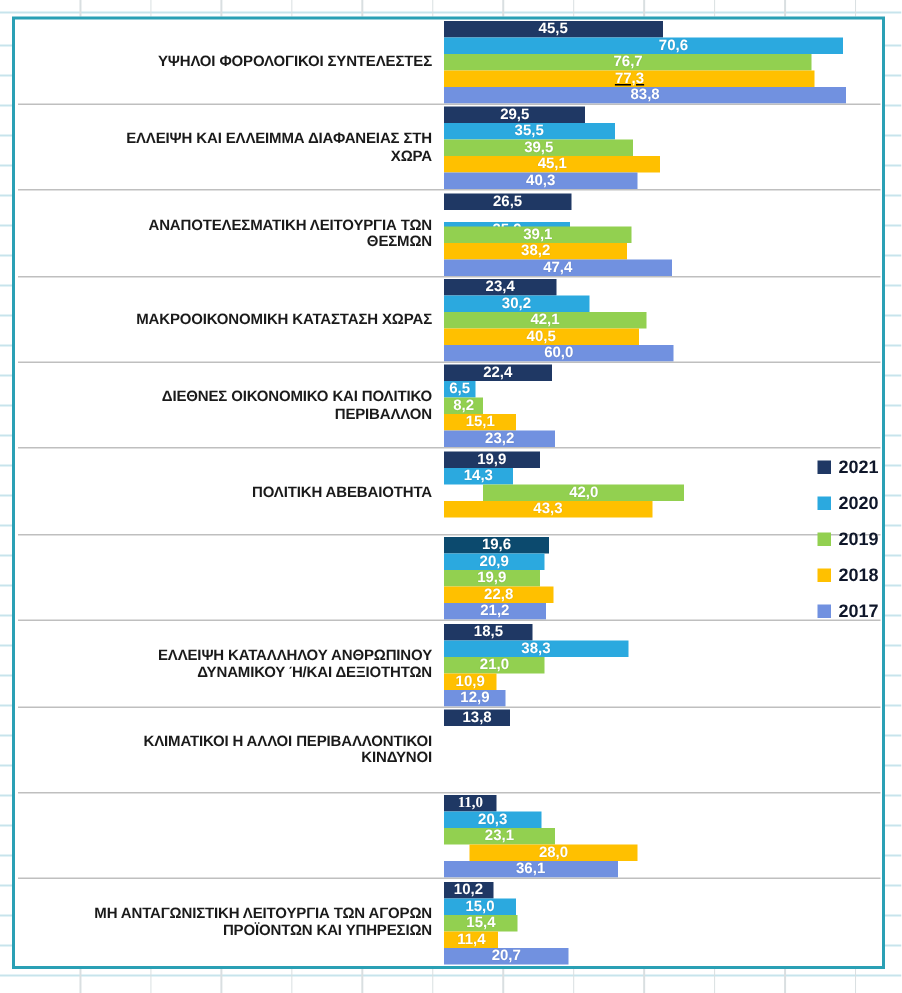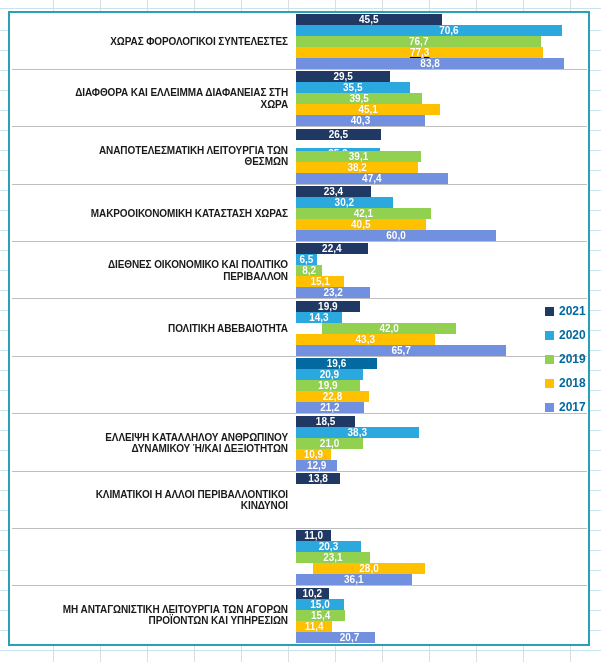--- a/index.html
+++ b/index.html
@@ -36,50 +36,50 @@
     text-shadow:0 0 1px rgba(0,0,0,0.15);
   }
   .separator{
     position:absolute;left:2px;width:575px;height:1px;background:#bfbfbf;bottom:0;
   }
   .legend{
     position:absolute;left:535px;top:286px;width:60px;
   }
   .legend-entry{height:24px;display:flex;align-items:center;}
   .legend-swatch{width:9px;height:9px;margin-right:5px;flex:0 0 auto;}
-  .legend-label{font-weight:bold;font-size:12px;color:#0369a1;}
+  .legend-label{font-weight:bold;font-size:12px;color:#0f172a;}
 </style>
 </head>
 <body>
 
 <div class="excel-grid"></div>
 
 <div class="chart-frame">
   <div class="plot-area">
       <div class="cat-group" style="top: 0px;">
-        <div class="cat-label">ΧΩΡΑΣ ΦΟΡΟΛΟΓΙΚΟΙ ΣΥΝΤΕΛΕΣΤΕΣ</div>
+        <div class="cat-label">ΥΨΗΛΟΙ ΦΟΡΟΛΟΓΙΚΟΙ ΣΥΝΤΕΛΕΣΤΕΣ</div>
         <div class="bar" style="top: 1px; width: 145.6px; background: rgb(31, 56, 100);">
           <span class="bar-value">45,5</span>
         </div>
         <div class="bar" style="top: 12px; width: 225.92px; background: rgb(43, 169, 223); padding-left: 40px;">
           <span class="bar-value">70,6</span>
         </div>
         <div class="bar" style="top: 23px; width: 245.44px; background: rgb(146, 208, 80);">
           <span class="bar-value">76,7</span>
         </div>
         <div class="bar" style="top: 34px; width: 247.36px; background: rgb(255, 192, 0); text-decoration: underline;">
           <span class="bar-value">77,3</span>
         </div>
         <div class="bar" style="top: 45px; width: 268.16px; background: rgb(113, 145, 224);">
           <span class="bar-value">83,8</span>
         </div>
         <div class="separator" style="background: rgb(191, 191, 191);"></div>
       </div>
       <div class="cat-group" style="top: 57.36px;">
-        <div class="cat-label">ΔΙΑΦΘΟΡΑ ΚΑΙ ΕΛΛΕΙΜΜΑ ΔΙΑΦΑΝΕΙΑΣ ΣΤΗ ΧΩΡΑ</div>
+        <div class="cat-label">ΕΛΛΕΙΨΗ ΚΑΙ ΕΛΛΕΙΜΜΑ ΔΙΑΦΑΝΕΙΑΣ ΣΤΗ ΧΩΡΑ</div>
         <div class="bar" style="top: 1px; width: 94.4px; background: rgb(31, 56, 100);">
           <span class="bar-value">29,5</span>
         </div>
         <div class="bar" style="top: 12px; width: 113.6px; background: rgb(43, 169, 223);">
           <span class="bar-value">35,5</span>
         </div>
         <div class="bar" style="top: 23px; width: 126.4px; background: rgb(146, 208, 80);">
           <span class="bar-value">39,5</span>
         </div>
         <div class="bar" style="top: 34px; width: 144.32px; background: rgb(255, 192, 0);">
@@ -116,21 +116,21 @@
         </div>
         <div class="bar" style="top: 12px; width: 96.64px; background: rgb(43, 169, 223);">
           <span class="bar-value">30,2</span>
         </div>
         <div class="bar" style="top: 23px; width: 134.72px; background: rgb(146, 208, 80);">
           <span class="bar-value">42,1</span>
         </div>
         <div class="bar" style="top: 34px; width: 129.6px; background: rgb(255, 192, 0);">
           <span class="bar-value">40,5</span>
         </div>
-        <div class="bar" style="top: 45px; width: 200px; background: rgb(113, 145, 224);">
+        <div class="bar" style="top: 45px; width: 153px; background: rgb(113, 145, 224);">
           <span class="bar-value">60,0</span>
         </div>
         <div class="separator" style="background: rgb(191, 191, 191);"></div>
       </div>
       <div class="cat-group" style="top: 229.44px;">
         <div class="cat-label">ΔΙΕΘΝΕΣ ΟΙΚΟΝΟΜΙΚΟ ΚΑΙ ΠΟΛΙΤΙΚΟ ΠΕΡΙΒΑΛΛΟΝ</div>
         <div class="bar" style="top: 1px; width: 71.68px; background: rgb(31, 56, 100);">
           <span class="bar-value">22,4</span>
         </div>
         <div class="bar" style="top: 12px; width: 20.8px; background: rgb(43, 169, 223);">
@@ -154,27 +154,24 @@
         </div>
         <div class="bar" style="top: 12px; width: 45.76px; background: rgb(43, 169, 223);">
           <span class="bar-value">14,3</span>
         </div>
         <div class="bar" style="top: 23px; width: 134.4px; background: rgb(146, 208, 80); margin-left: 26px;">
           <span class="bar-value">42,0</span>
         </div>
         <div class="bar" style="top: 34px; width: 138.56px; background: rgb(255, 192, 0);">
           <span class="bar-value">43,3</span>
         </div>
-        <div class="bar" style="top: 45px; width: 210.24px; background: rgb(113, 145, 224);">
-          <span class="bar-value">65,7</span>
-        </div>
         <div class="separator" style="background: rgb(191, 191, 191);"></div>
       </div>
       <div class="cat-group" style="top: 344.16px;">
-        <div class="bar" style="top: 1px; width: 81px; background: #0369a1;">
+        <div class="bar" style="top: 1px; width: 70px; background: #0c4a6e;">
           <span class="bar-value">19,6</span>
         </div>
         <div class="bar" style="top: 12px; width: 66.88px; background: rgb(43, 169, 223);">
           <span class="bar-value">20,9</span>
         </div>
         <div class="bar" style="top: 23px; width: 63.68px; background: rgb(146, 208, 80);">
           <span class="bar-value">19,9</span>
         </div>
         <div class="bar" style="top: 34px; width: 72.96px; background: rgb(255, 192, 0);">
           <span class="bar-value">22,8</span>
@@ -204,21 +201,21 @@
         <div class="separator" style="background: rgb(191, 191, 191);"></div>
       </div>
       <div class="cat-group" style="top: 458.88px;">
         <div class="cat-label">ΚΛΙΜΑΤΙΚΟΙ Η ΑΛΛΟΙ ΠΕΡΙΒΑΛΛΟΝΤΙΚΟΙ ΚΙΝΔΥΝΟΙ</div>
         <div class="bar" style="top: 1px; width: 44.16px; background: rgb(31, 56, 100);">
           <span class="bar-value">13,8</span>
         </div>
         <div class="separator" style="background: rgb(191, 191, 191);"></div>
       </div>
       <div class="cat-group" style="top: 516.24px;">
-        <div class="bar" style="top: 1px; width: 35.2px; background: rgb(31, 56, 100);">
+        <div class="bar" style="top: 1px; width: 35.2px; background: rgb(31, 56, 100); font-family: Liberation Serif, serif;">
           <span class="bar-value">11,0</span>
         </div>
         <div class="bar" style="top: 12px; width: 64.96px; background: rgb(43, 169, 223);">
           <span class="bar-value">20,3</span>
         </div>
         <div class="bar" style="top: 23px; width: 73.92px; background: rgb(146, 208, 80);">
           <span class="bar-value">23,1</span>
         </div>
         <div class="bar" style="top: 34px; width: 112px; background: rgb(255, 192, 0); margin-left: 17px;">
           <span class="bar-value">28,0</span>
@@ -235,21 +232,21 @@
         </div>
         <div class="bar" style="top: 12px; width: 48px; background: rgb(43, 169, 223);">
           <span class="bar-value">15,0</span>
         </div>
         <div class="bar" style="top: 23px; width: 49.28px; background: rgb(146, 208, 80);">
           <span class="bar-value">15,4</span>
         </div>
         <div class="bar" style="top: 34px; width: 36.48px; background: rgb(255, 192, 0);">
           <span class="bar-value">11,4</span>
         </div>
-        <div class="bar" style="top: 45px; width: 51px; background: rgb(113, 145, 224); padding-left: 28px;">
+        <div class="bar" style="top: 45px; width: 83px; background: rgb(113, 145, 224);">
           <span class="bar-value">20,7</span>
         </div>
       </div>
     </div>
   <div class="legend">
       <div class="legend-entry">
         <span class="legend-swatch" style="background: rgb(31, 56, 100);"></span>
         <span class="legend-label">2021</span>
       </div>
       <div class="legend-entry">

